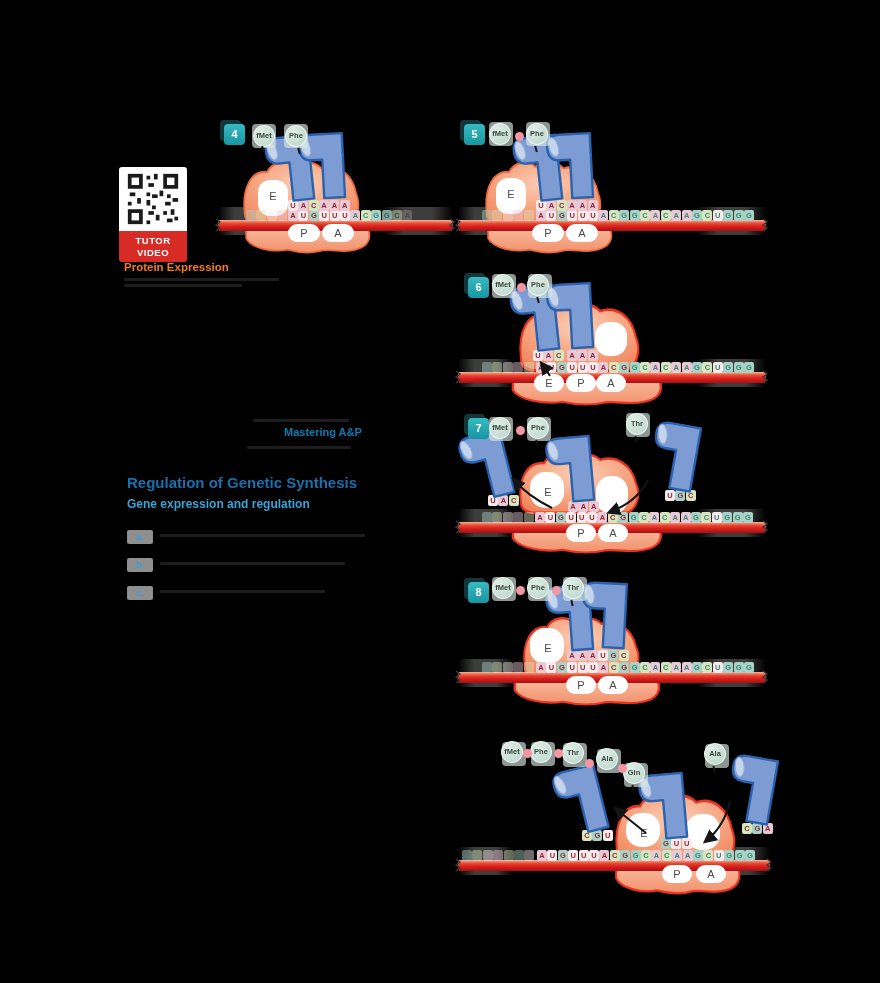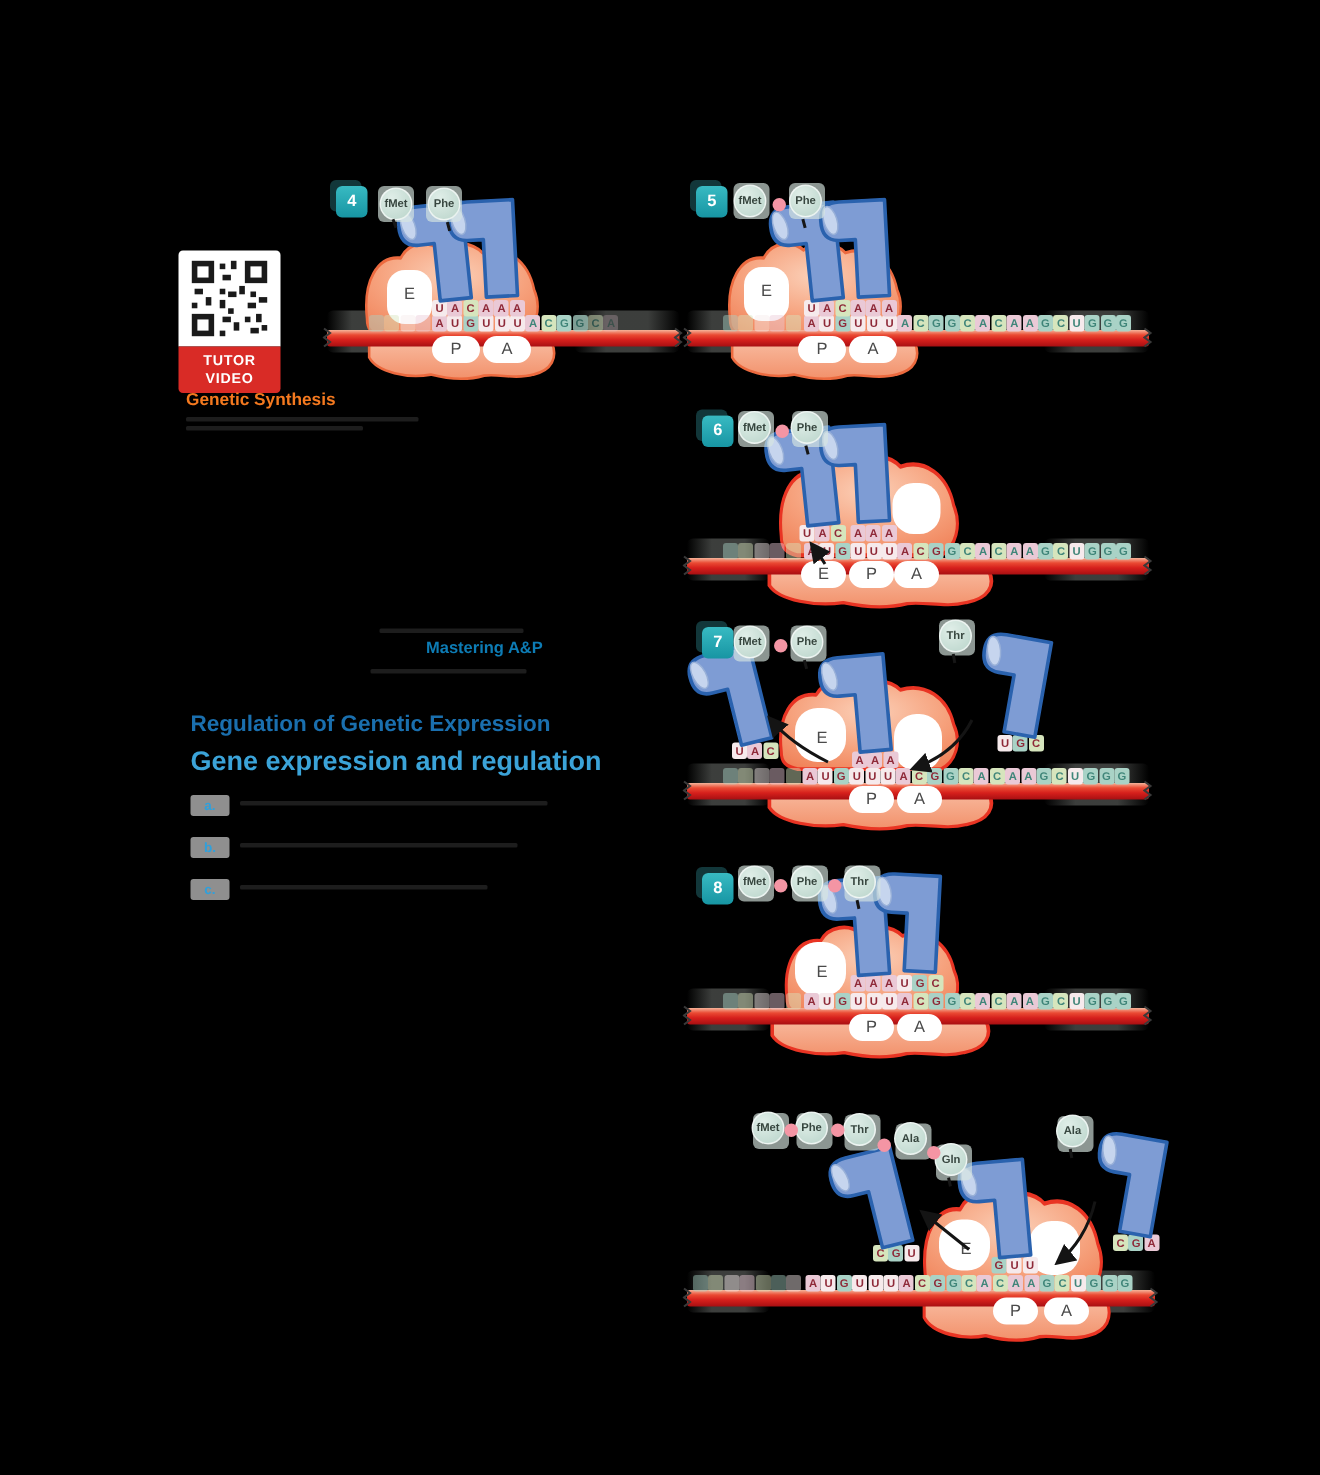--- a/index.html
+++ b/index.html
@@ -27,21 +27,21 @@
          box-shadow:-4px -4px 0 0 rgba(56,170,180,.32);}
   .faintbar{position:absolute;height:3px;border-radius:1px;background:#1d1d1d;}
   .qr-card{position:absolute;left:119px;top:167px;width:68px;height:64px;background:#fff;
            border-radius:3px 3px 0 0;display:flex;align-items:center;justify-content:center;}
   .qr-label{position:absolute;left:119px;top:231px;width:68px;height:31px;background:#d92b26;
             color:#fff;text-align:center;font-weight:bold;font-size:9.5px;line-height:12px;
             padding-top:4px;box-sizing:border-box;letter-spacing:.5px;border-radius:0 0 3px 3px;}
   .orange-link{position:absolute;left:124px;top:261px;font-weight:bold;font-size:11.5px;color:#f4791f;}
   .teal-link{position:absolute;left:284px;top:426px;font-weight:bold;font-size:11px;color:#0d7cb5;}
   .sec-head{position:absolute;left:127px;top:474px;font-weight:bold;font-size:15px;color:#1a6fae;width:300px;}
-  .sec-sub{position:absolute;left:127px;top:497px;font-weight:bold;font-size:18px;color:#3ba3d8;width:300px;}
+  .sec-sub{position:absolute;left:127px;top:497px;font-weight:bold;font-size:12px;color:#3ba3d8;width:300px;}
   .chip{position:absolute;left:127px;width:26px;height:14px;background:#8f8f8f;border-radius:2px;
         color:#2fa0dc;font-weight:bold;font-size:9px;line-height:14px;text-align:center;}
 </style>
 </head>
 <body>
 
 <svg width="0" height="0" style="position:absolute" aria-hidden="true">
   <defs>
     <radialGradient id="gradL" cx="50%" cy="35%" r="80%">
       <stop offset="0%" stop-color="#fbd0b8"></stop>
@@ -91,29 +91,29 @@
         <rect x="22" y="25" width="3" height="2"></rect>
           <rect x="11" y="26" width="2" height="2"></rect>
           <rect x="26" y="24" width="2" height="2"></rect>
       </g>
     </svg>
   </div>
   <div class="qr-label">
     <div>TUTOR</div>
     <div>VIDEO</div>
   </div>
-  <div class="orange-link">Genetic Synthesis</div>
+  <div class="orange-link">Protein Expression</div>
   <div class="faintbar" style="left:124px;top:278px;width:155px"></div>
   <div class="faintbar" style="left:124px;top:284px;width:118px"></div>
 
   <div class="faintbar" style="left:253px;top:419px;width:96px"></div>
   <div class="teal-link">Mastering A&amp;P</div>
   <div class="faintbar" style="left:247px;top:446px;width:104px"></div>
 
-  <div class="sec-head">Regulation of Genetic Expression</div>
+  <div class="sec-head">Regulation of Genetic Synthesis</div>
   <div class="sec-sub">Gene expression and regulation</div>
 
   <div class="chip" style="top:530px">a.</div>
   <div class="faintbar" style="left:160px;top:534px;width:205px"></div>
   <div class="chip" style="top:558px">b.</div>
   <div class="faintbar" style="left:160px;top:562px;width:185px"></div>
   <div class="chip" style="top:586px">c.</div>
   <div class="faintbar" style="left:160px;top:590px;width:165px"></div>
 
 <div class="abs" style="left: 218px; top: 118px; width: 249px; height: 178px;">

